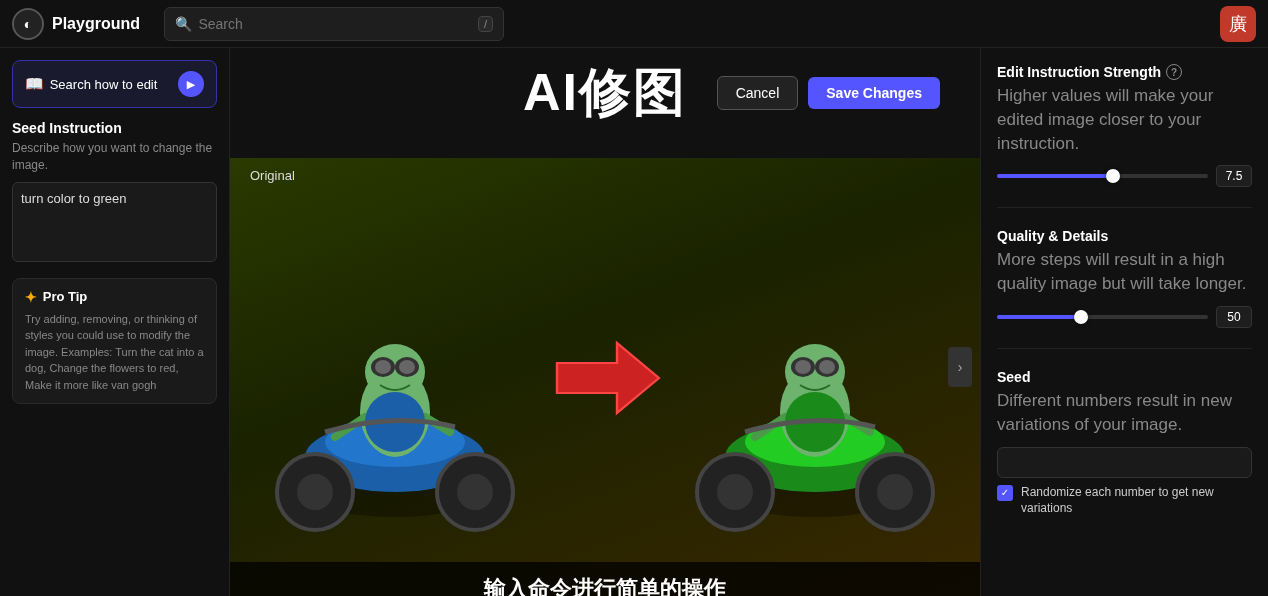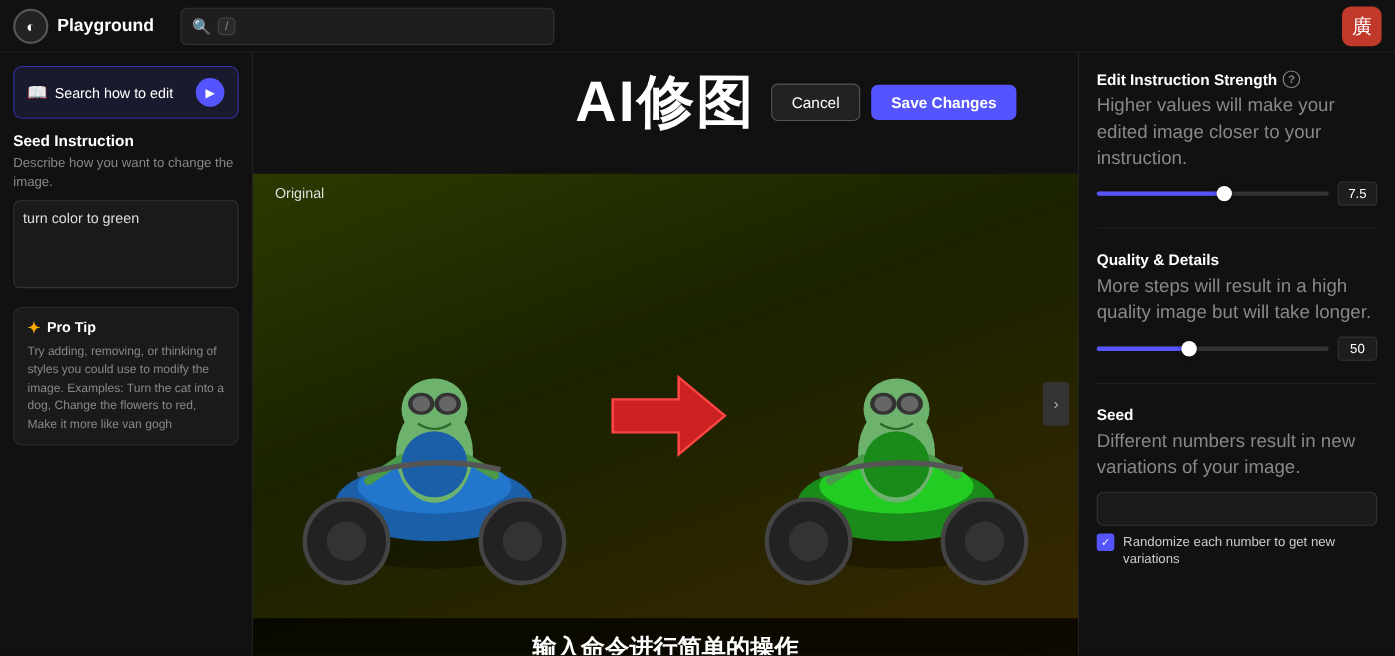--- a/index.html
+++ b/index.html
@@ -213,21 +213,21 @@
     }
     .canvas-title {
       font-size: 52px;
       font-weight: 900;
       color: #fff;
       text-align: center;
       letter-spacing: 2px;
     }
     .header-actions {
       position: absolute;
-      right: 56px;
+      right: 40px;
       top: 50%;
       transform: translateY(-50%);
       display: flex;
       gap: 10px;
       align-items: center;
     }
     .cancel-btn {
       background: #222;
       border: 1px solid #555;
       border-radius: 6px;
@@ -457,20 +457,21 @@
 
 <nav class="topnav">
   <div class="logo-area">
     <div class="logo-icon">
       <span>◐</span>
     </div>
     <span>Playground</span>
   </div>
   <div class="search-bar">
     <span class="search-icon-wrap">🔍</span>
+    <input type="text" placeholder="Search" style="">
     <span class="search-shortcut">/</span>
   </div>
   <div class="nav-spacer"></div>
   <div class="avatar-btn">
     <span>廣</span>
   </div>
 </nav>
 
 <div class="main-layout">
 

